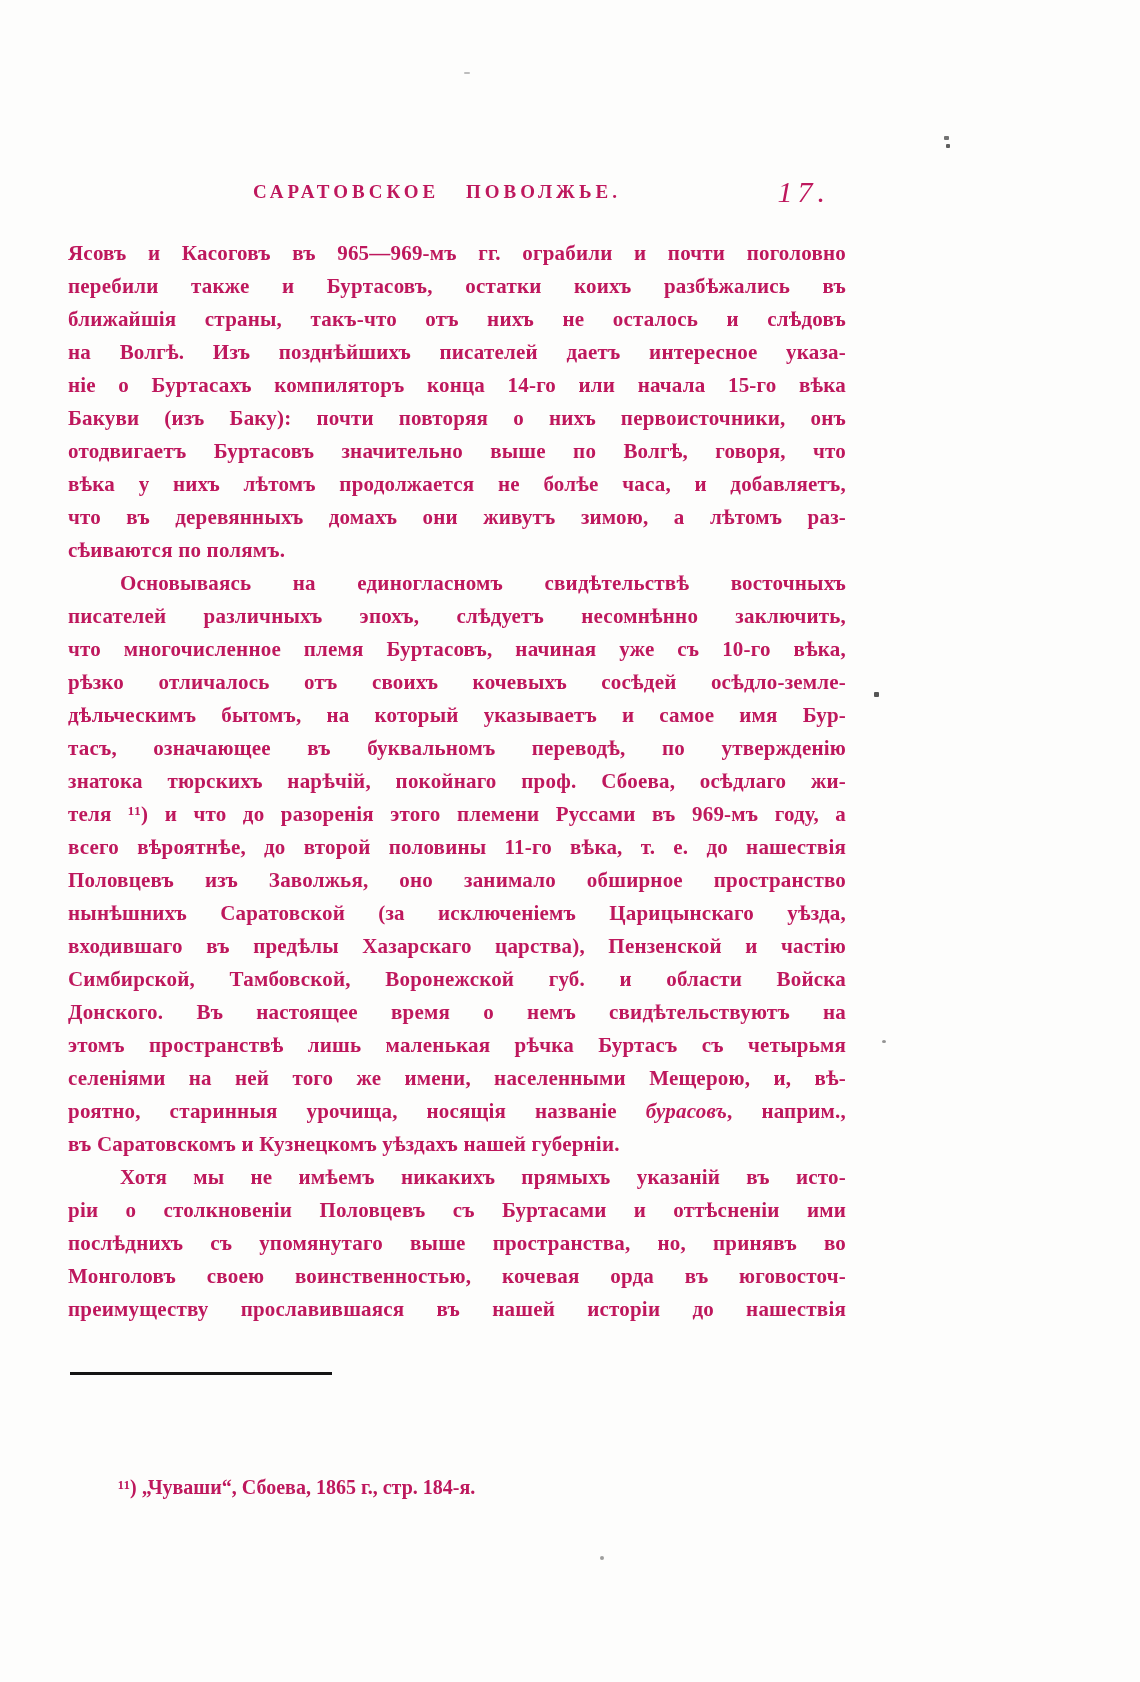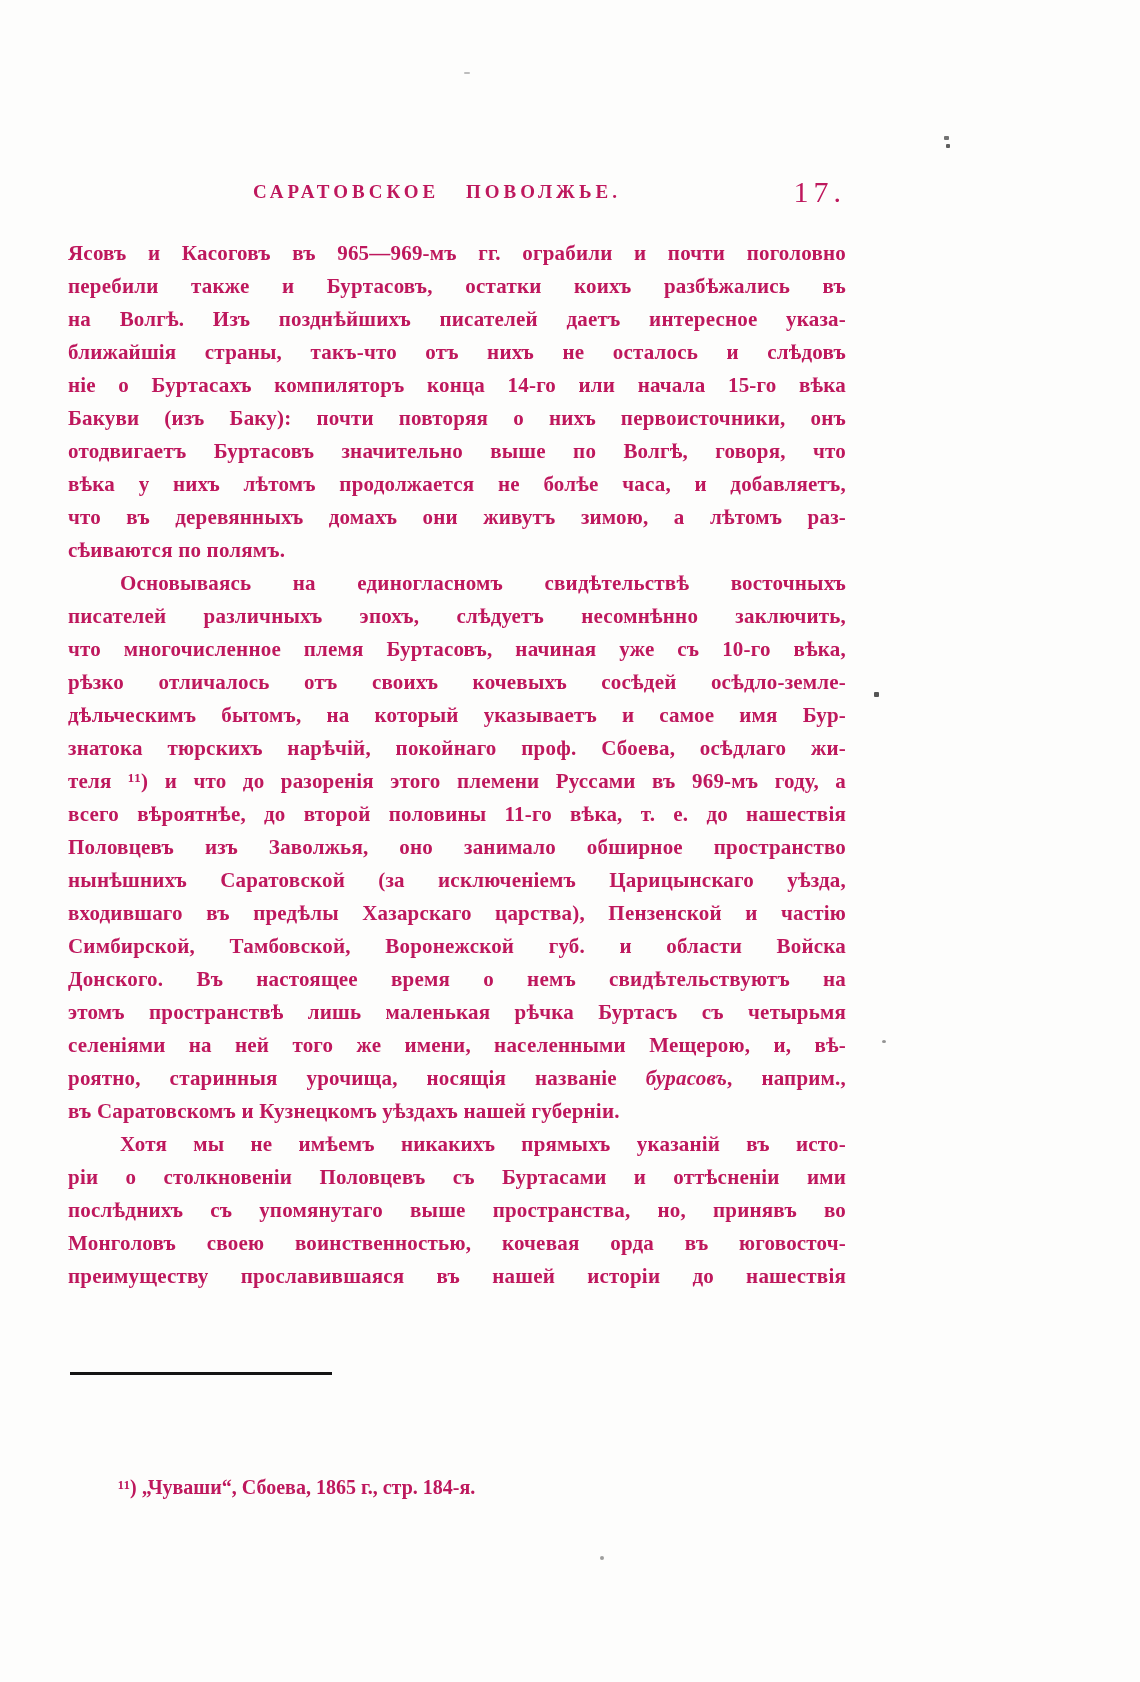--- a/index.html
+++ b/index.html
@@ -26,25 +26,26 @@
     display: block;
     text-align: center;
     font-size: 19px;
     letter-spacing: 4px;
     word-spacing: 18px;
     padding-right: 40px; 
     white-space: nowrap;
   }
   .page-num {
     position: absolute;
-    right: 0;
+    right: 16px;
     top: -6px;
     font-size: 30px;
     font-weight: normal;
     letter-spacing: 5px;
+    font-style: italic;
   }
   
   .body-text {
     position: absolute;
     top: 237px;
     left: 68px;
     width: 778px;
     font-size: 21px;
     line-height: 33px;
     letter-spacing: 0.2px;
@@ -95,35 +96,36 @@
 
   <div class="running-head">
     <span class="head-title">САРАТОВСКОЕ ПОВОЛЖЬЕ.</span>
     <span class="page-num">17.</span>
   </div>
 
   <div class="body-text">
       <div>
         <div class="line">Ясовъ и Касоговъ въ 965—969-мъ гг. ограбили и почти поголовно</div>
         <div class="line">перебили также и Буртасовъ, остатки коихъ разбѣжались въ</div>
+        <div class="line">ближайшія страны, такъ-что отъ нихъ не осталось и слѣдовъ</div>
         <div class="line">на Волгѣ. Изъ позднѣйшихъ писателей даетъ интересное указа-</div>
-        <div class="line">ближайшія страны, такъ-что отъ нихъ не осталось и слѣдовъ</div>
         <div class="line">ніе о Буртасахъ компиляторъ конца 14-го или начала 15-го вѣка</div>
         <div class="line">Бакуви (изъ Баку): почти повторяя о нихъ первоисточники, онъ</div>
         <div class="line">отодвигаетъ Буртасовъ значительно выше по Волгѣ, говоря, что</div>
         <div class="line">вѣка у нихъ лѣтомъ продолжается не болѣе часа, и добавляетъ,</div>
         <div class="line">что въ деревянныхъ домахъ они живутъ зимою, а лѣтомъ раз-</div>
         <div class="line no-j">сѣиваются по полямъ.</div>
       </div>
       <div>
         <div class="line indent">Основываясь на единогласномъ свидѣтельствѣ восточныхъ</div>
         <div class="line">писателей различныхъ эпохъ, слѣдуетъ несомнѣнно заключить,</div>
         <div class="line">что многочисленное племя Буртасовъ, начиная уже съ 10-го вѣка,</div>
         <div class="line">рѣзко отличалось отъ своихъ кочевыхъ сосѣдей осѣдло-земле-</div>
         <div class="line">дѣльческимъ бытомъ, на который указываетъ и самое имя Бур-</div>
+        <div class="line">тасъ, означающее въ буквальномъ переводѣ, по утвержденію</div>
         <div class="line">знатока тюрскихъ нарѣчій, покойнаго проф. Сбоева, осѣдлаго жи-</div>
         <div class="line">теля ¹¹) и что до разоренія этого племени Руссами въ 969-мъ году, а</div>
         <div class="line">всего вѣроятнѣе, до второй половины 11-го вѣка, т. е. до нашествія</div>
         <div class="line">Половцевъ изъ Заволжья, оно занимало обширное пространство</div>
         <div class="line">нынѣшнихъ Саратовской (за исключеніемъ Царицынскаго уѣзда,</div>
         <div class="line">входившаго въ предѣлы Хазарскаго царства), Пензенской и частію</div>
         <div class="line">Симбирской, Тамбовской, Воронежской губ. и области Войска</div>
         <div class="line">Донского. Въ настоящее время о немъ свидѣтельствуютъ на</div>
         <div class="line">этомъ пространствѣ лишь маленькая рѣчка Буртасъ съ четырьмя</div>
         <div class="line">селеніями на ней того же имени, населенными Мещерою, и, вѣ-</div>

